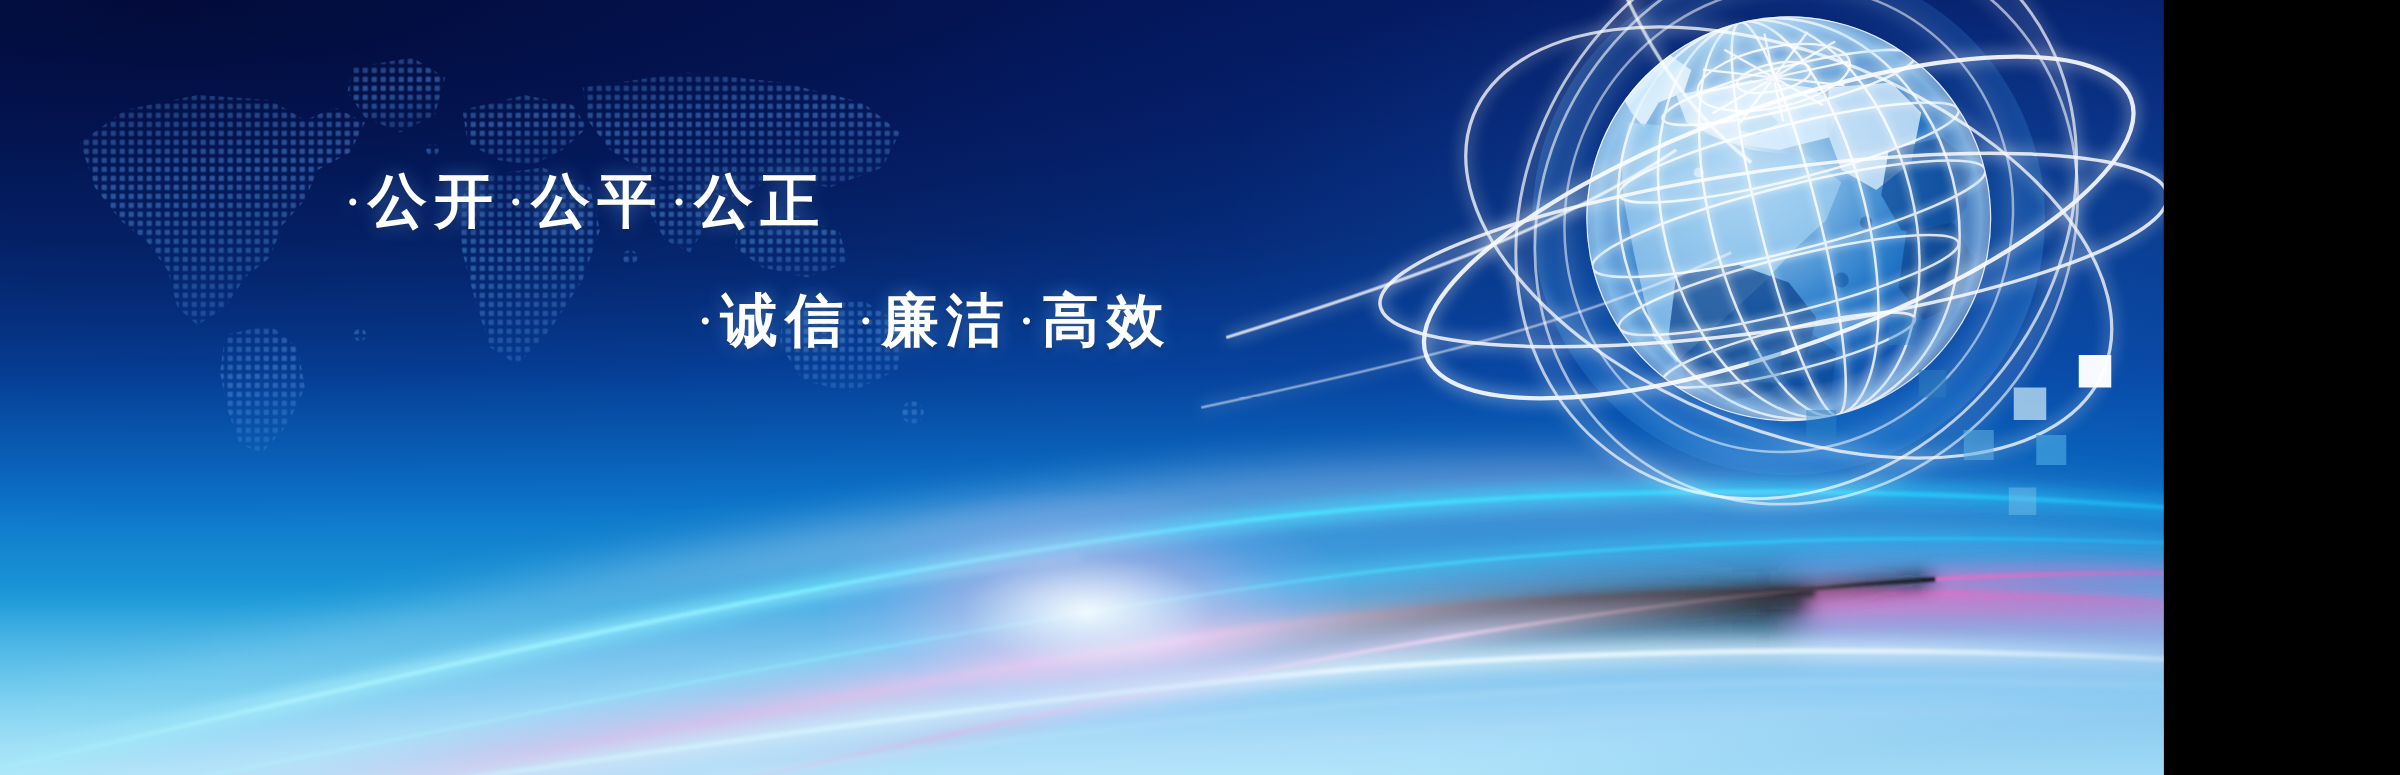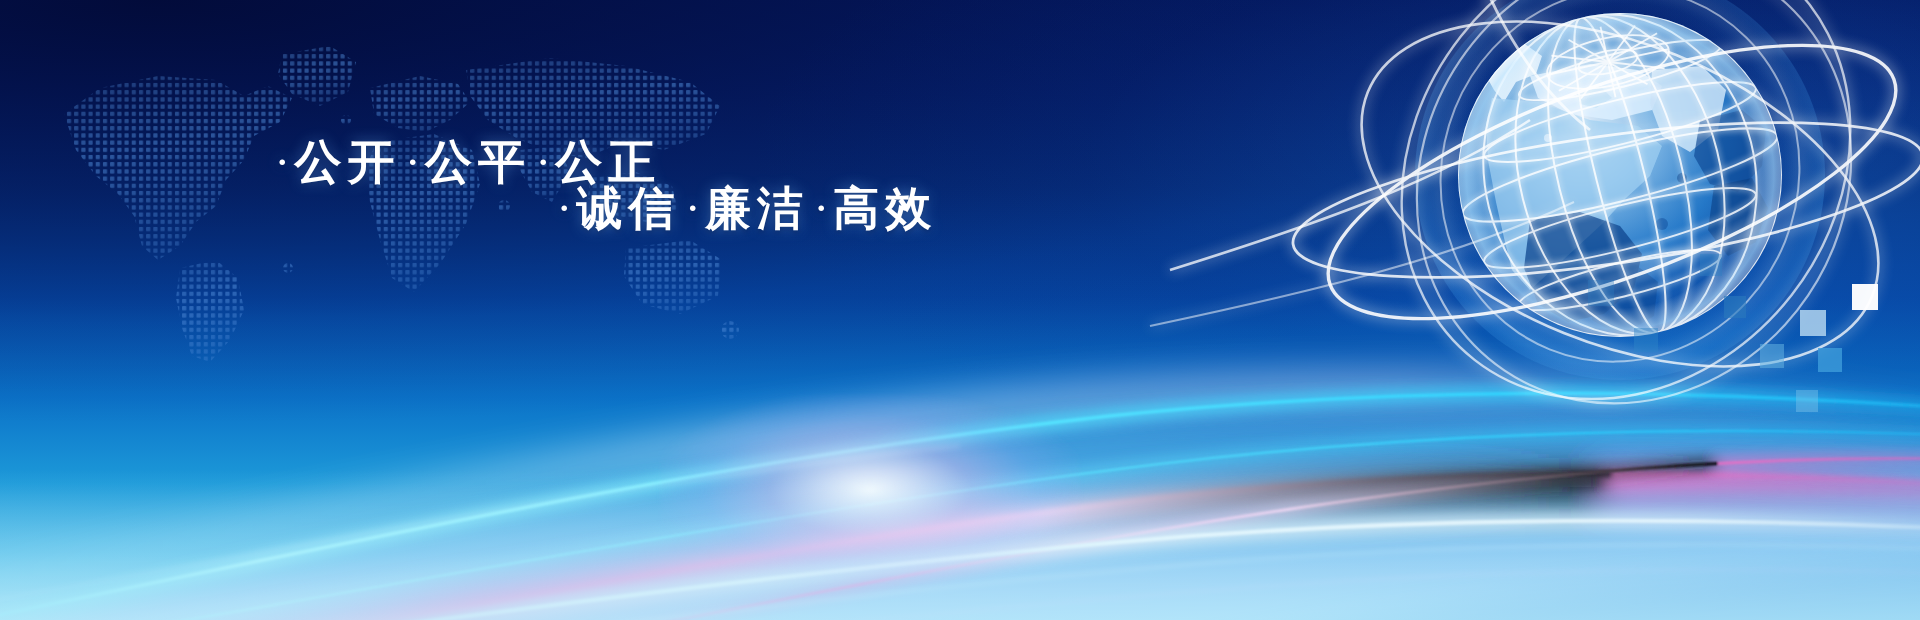--- a/index.html
+++ b/index.html
@@ -2,21 +2,21 @@
 <html><head>
 <meta charset="utf-8">
 <style>
   html, body {
     margin: 0;
     padding: 0;
     background: #000;
   }
   #banner {
     position: relative;
-    width: 1920px;
+    width: 1731px;
     height: 620px;
     overflow: hidden;
     font-family: "DejaVu Sans", "Liberation Sans", sans-serif;
     background: linear-gradient(180deg,
         #041a63 0%,
         #052271 14%,
         #06307f 30%,
         #0647a3 48%,
         #0b72c8 64%,
         #1d9ad9 78%,
@@ -64,21 +64,21 @@
   .slogan-line {
     font-family: "DejaVu Serif", "Liberation Serif", serif;
     font-weight: 700;
     font-size: 47px;
     line-height: 1.0;
     letter-spacing: 6px;
     white-space: nowrap;
     text-shadow: 0 0 14px rgba(120,190,255,.45), 0 2px 5px rgba(0,20,70,.55);
   }
   .slogan-line.l1 { padding-left: 0px; }
-  .slogan-line.l2 { padding-left: 282px; font-size: 46px; }
+  .slogan-line.l2 { padding-left: 282px; margin-top: 48px; font-size: 46px; }
   .sep {
     font-size: 30px;
     vertical-align: 5px;
     padding: 0 7px;
     letter-spacing: 0;
   }
 
   
   .globe-zone {
     position: absolute;

